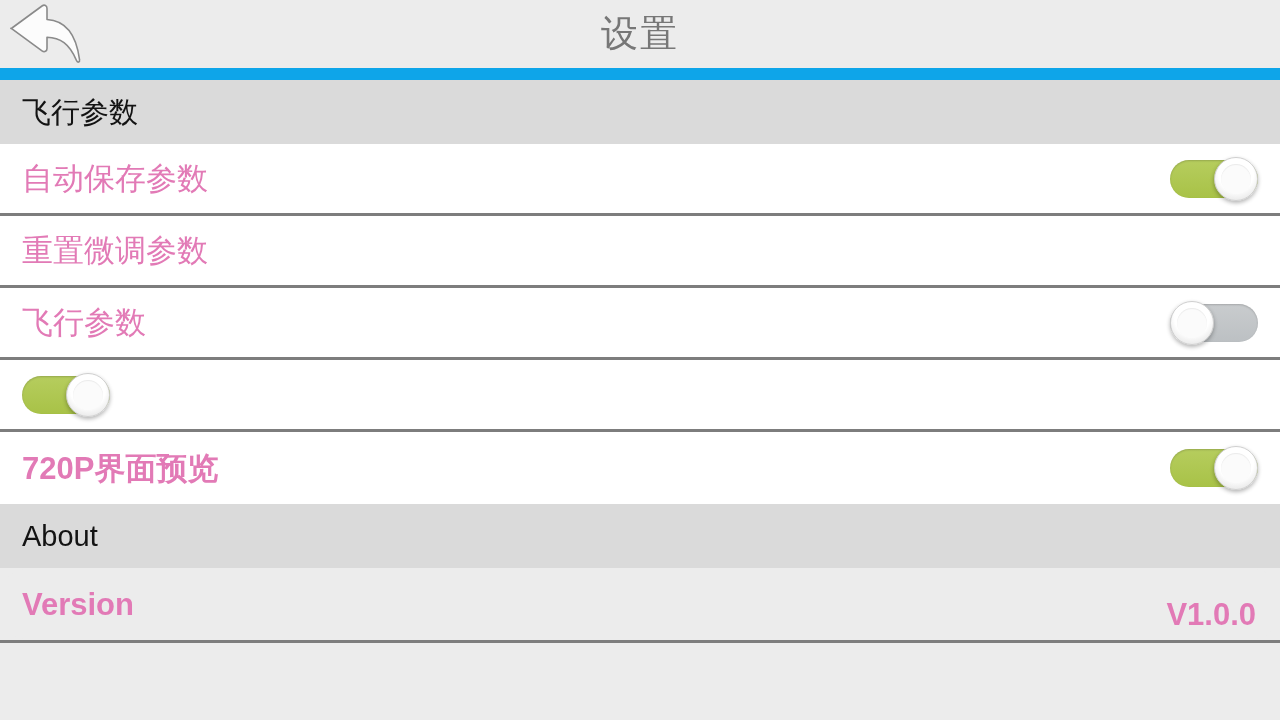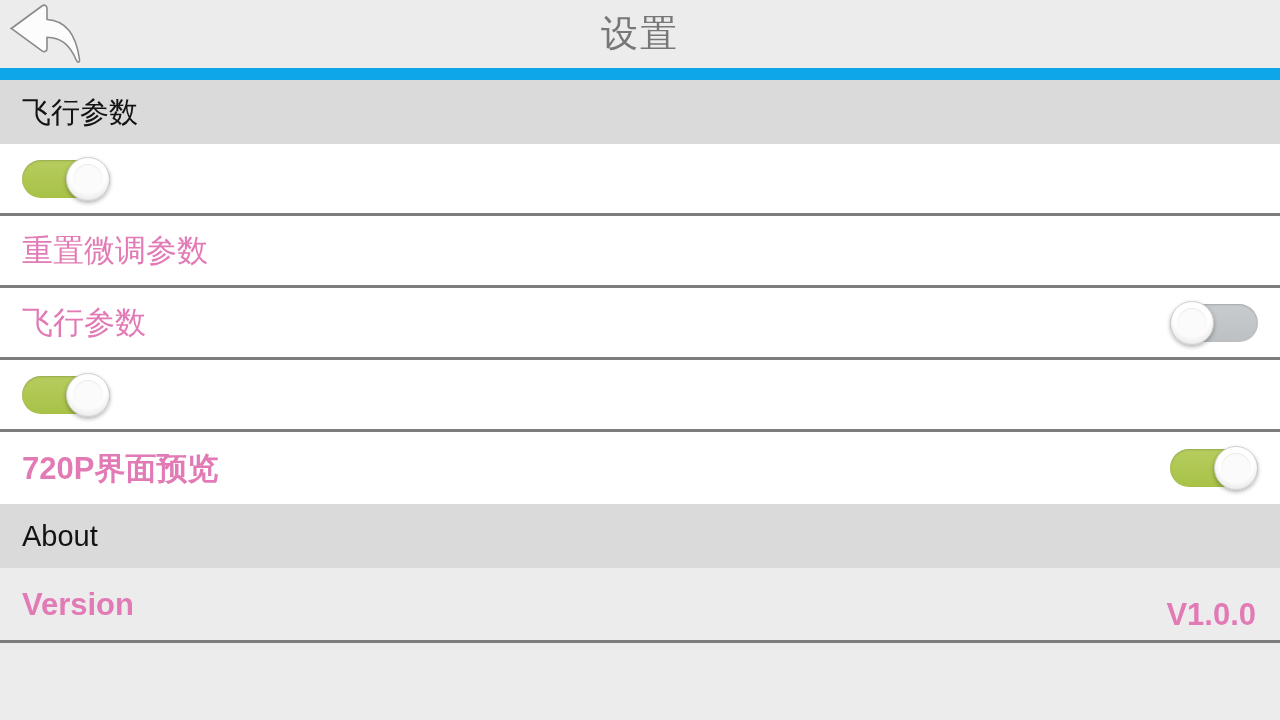--- a/index.html
+++ b/index.html
@@ -195,20 +195,21 @@
       </svg>
     </div>
     <div class="title">设置</div>
   </div>
 
   <div class="list">
 
     <div class="section-header">飞行参数</div>
 
     <div class="row">
+      <span class="row-label">自动保存参数</span>
       <span class="toggle on">
         <span class="track"></span>
         <span class="knob"></span>
       </span>
     </div>
 
     <div class="row">
       <span class="row-label">重置微调参数</span>
     </div>
 

